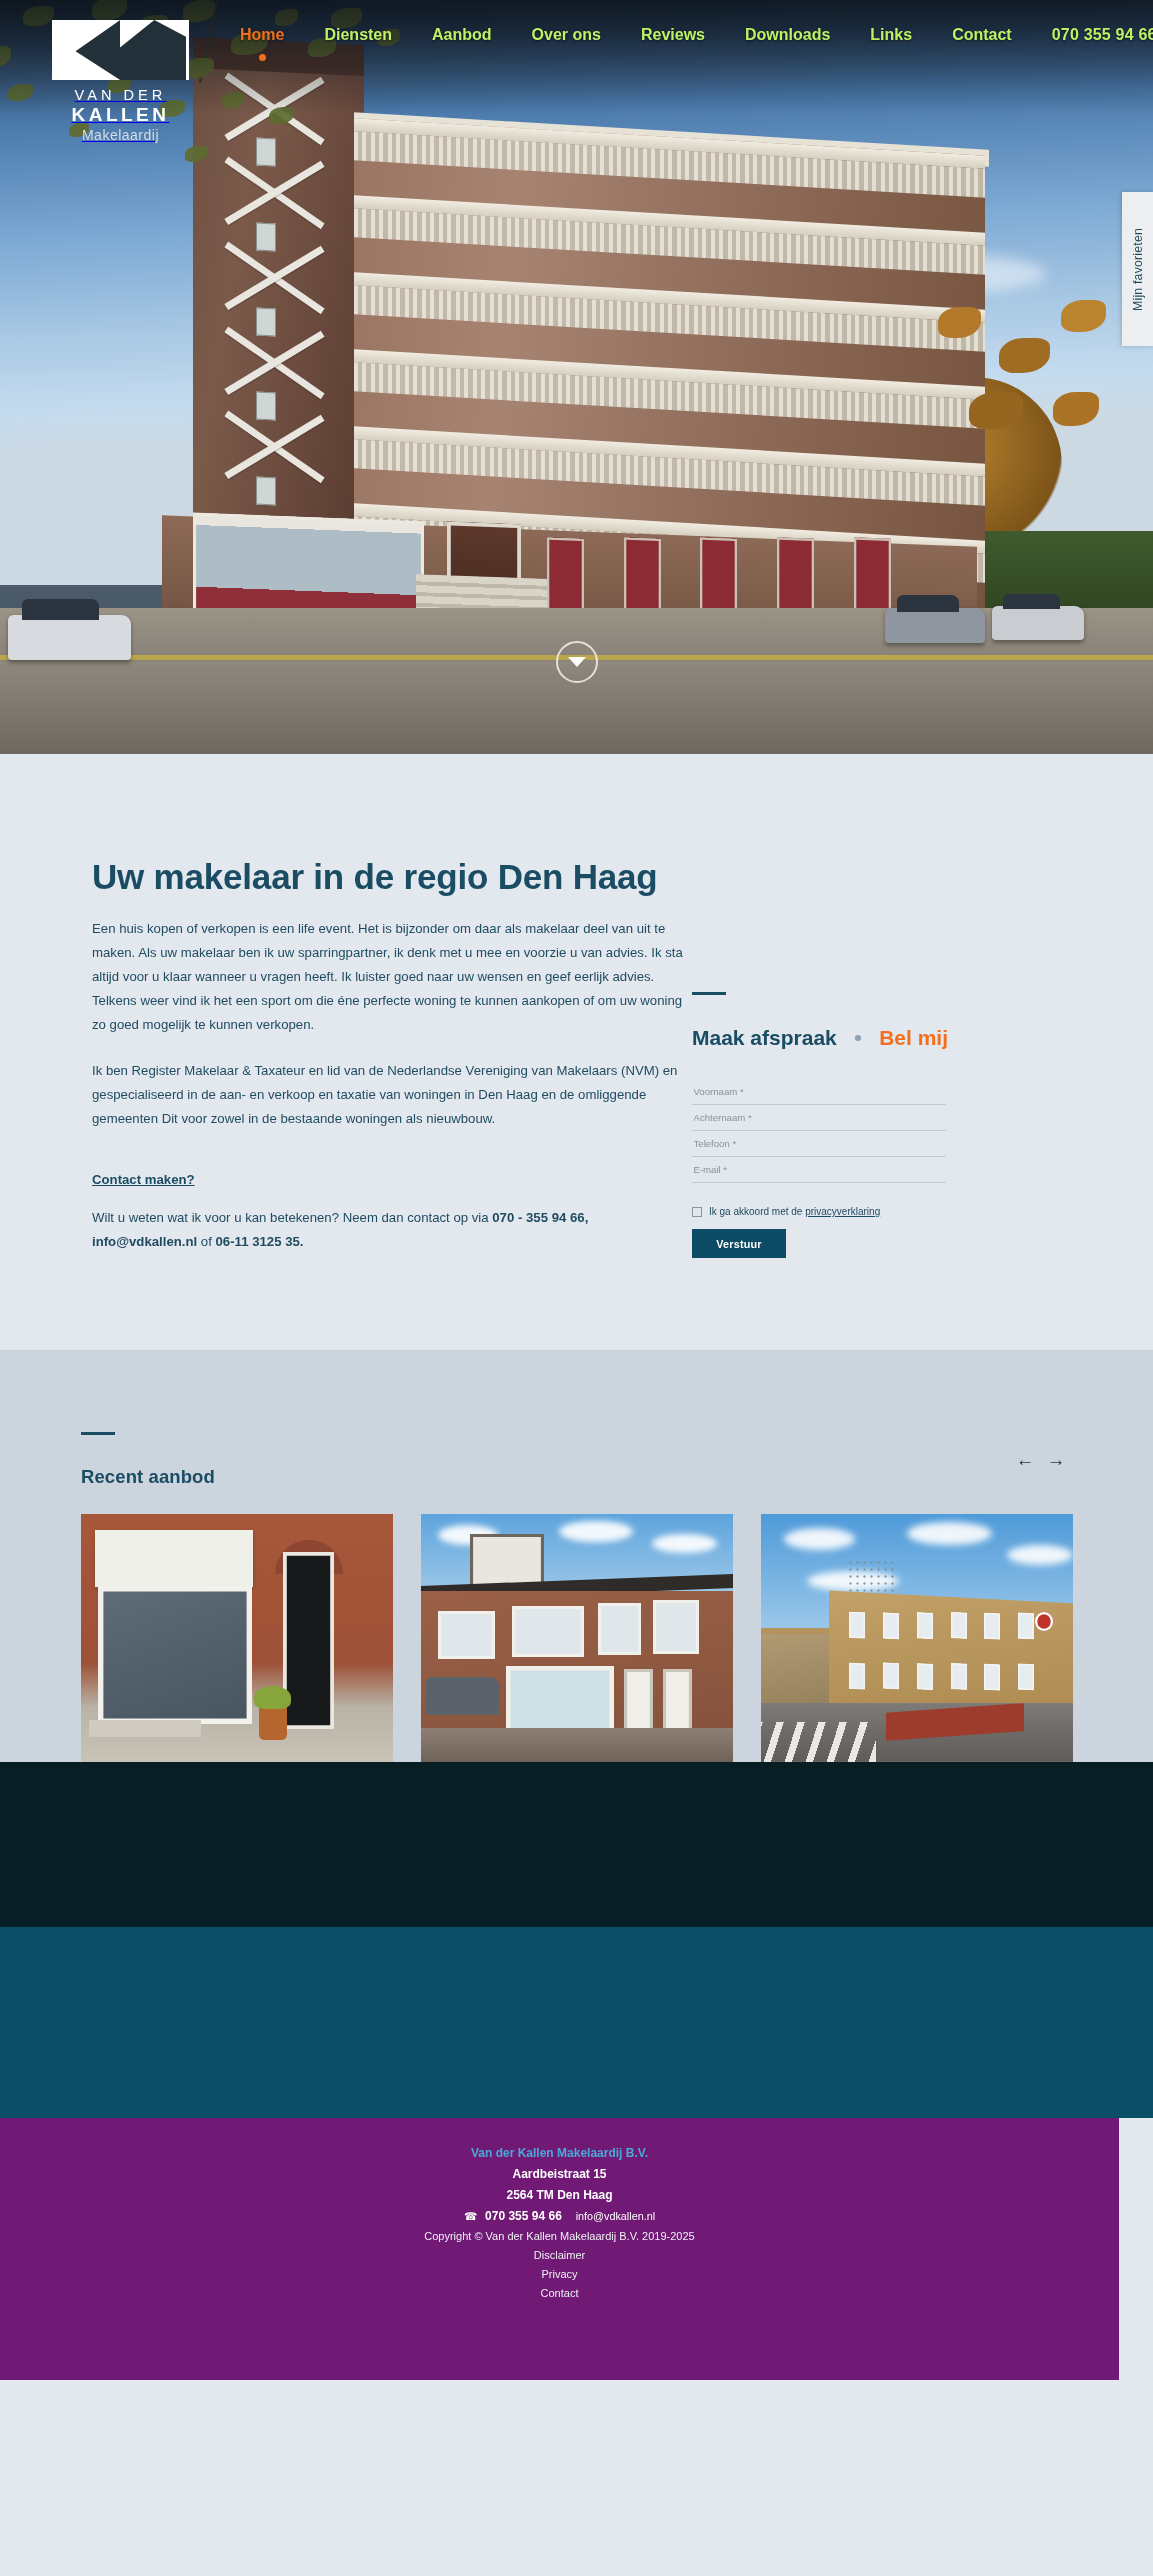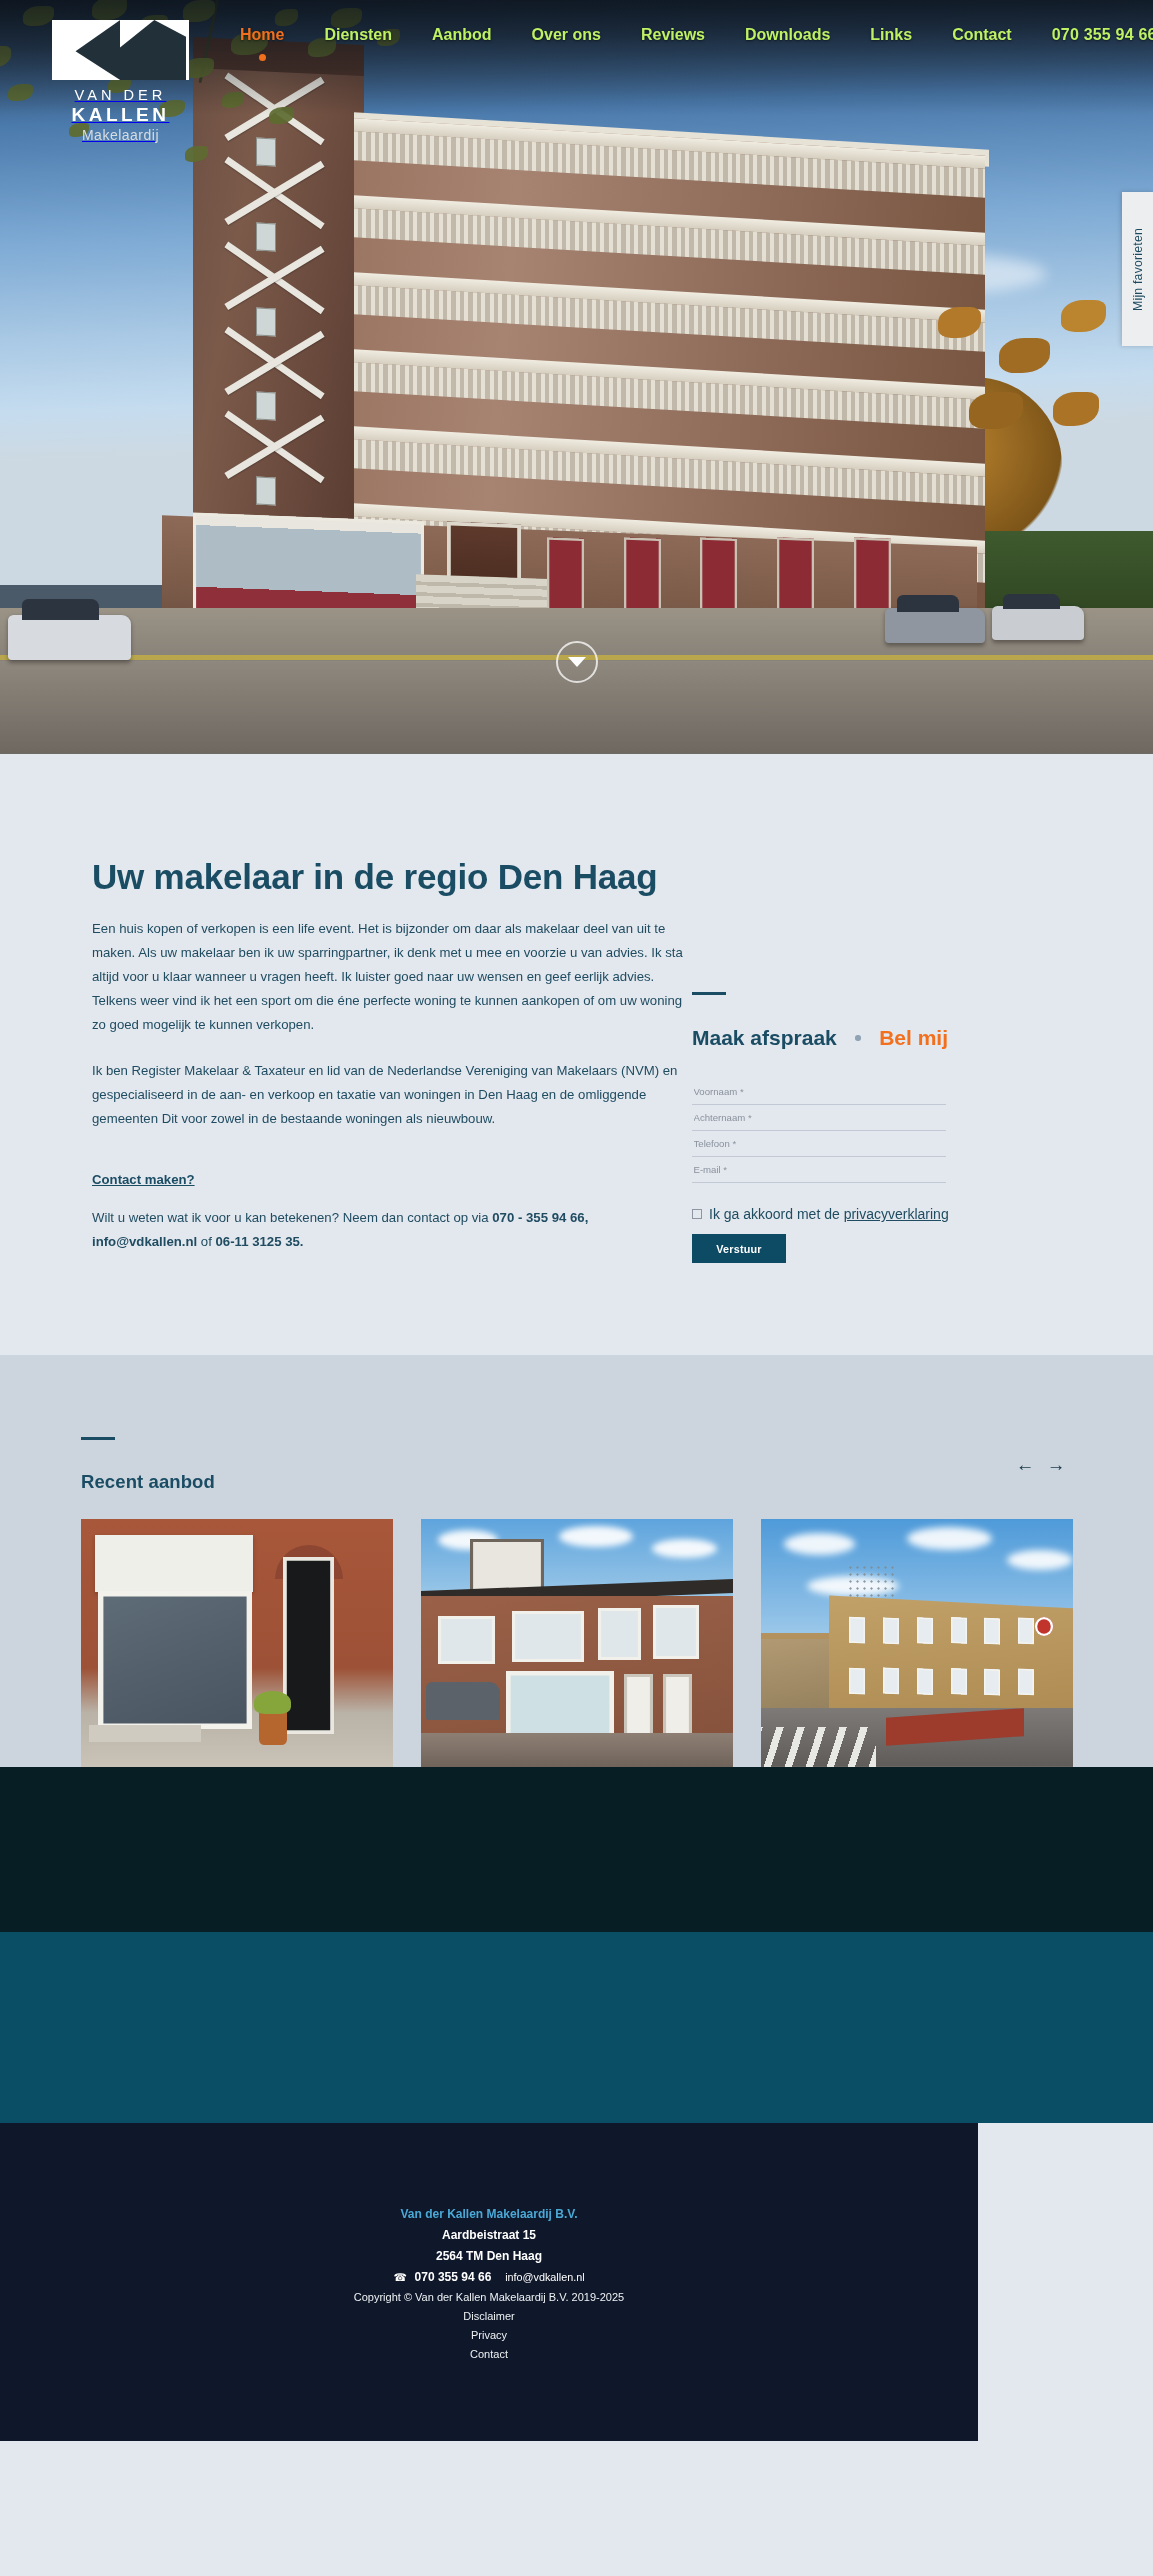--- a/index.html
+++ b/index.html
@@ -268,21 +268,21 @@
   }
   .fld::placeholder { color:#8a929c; }
   .fld.notes { border-bottom:0.8px solid #c3c9d4; padding-bottom:32px; }
   .agree {
     display:flex; align-items:center; margin-top:23px; margin-bottom:12.3px;
   }
   .agree .cb {
     width:10px; height:10px; border:0.8px solid #8e96a2; background:#e3e7ee;
     margin-right:7px; flex:none;
   }
-  .agree .lbl { font-size:14px; color:#1f4c61; }
+  .agree .lbl { font-size:10px; color:#1f4c61; }
   .agree .lbl a { color:#1f4c61; text-decoration:underline; }
   .send {
     background:#0d4a64; color:#fff; border:none; cursor:pointer;
     font-family:"Liberation Sans",sans-serif; font-weight:700; font-size:10.8px;
     padding:8.5px 0; width:94px; text-align:center; letter-spacing:0.2px;
   }
 
   .intro-spacer { height:92px; background:#e3e7ee; }
 
   
@@ -336,21 +336,21 @@
   .p3 .road3 { position:absolute; left:0; top:189px; width:312px; height:58px; background:linear-gradient(180deg,#7e7a77,#5f5c59); }
   .p3 .bike { position:absolute; left:125px; top:194px; width:138px; height:28px; background:#9d3b2c; transform:skewY(-4deg); }
   .p3 .zebra { position:absolute; left:0; top:208px; width:115px; height:40px; background:repeating-linear-gradient(-72deg,#e8e8e4 0 7px,transparent 7px 20px); }
   .p3 .sign { position:absolute; right:20px; top:98px; width:18.5px; height:18.5px; border-radius:50%; background:#c0342c; box-shadow:inset 0 0 0 2.3px #fff; }
   .p3 .tree3 { position:absolute; left:86px; top:45px; width:49px; height:54px; background:radial-gradient(circle,#7e8b93 0.8px,transparent 1.5px) 0 0/7px 7px; opacity:.85; }
 
   
   .band-dark { width:1154px; height:165px; background:#071e25; }
   .band-teal { width:1154px; height:191px; background:#0a4e66; }
   .footer {
-    width:978px; background:#0f172a; padding:84px 0 74px; text-align:center;
+    width:1119px; background:#701a75; padding:28px 0 74px; text-align:center;
   }
   .footer .coname { color:#4aa9d6; font-size:12px; font-weight:700; margin-bottom:7px; }
   .footer .line { color:#ffffff; font-size:12px; font-weight:700; margin-bottom:7px; }
   .footer .contactrow { display:flex; align-items:center; justify-content:center; gap:7.7px; margin-bottom:7px; }
   .footer .contactrow .ph { color:#fff; font-size:12px; font-weight:700; }
   .footer .contactrow .em { color:#fff; font-size:10.8px; font-weight:400; margin-left:6.2px; }
   .footer .btw { color:#fff; font-size:11px; margin-bottom:20px; font-weight:400; }
   .footer .cp { color:#eef2f4; font-size:11px; margin-bottom:7px; }
   .footer .flink { color:#eef2f4; font-size:11px; margin-bottom:7px; display:block; text-decoration:none; }
   .phone-ico { font-size:10.8px; color:#fff; }

